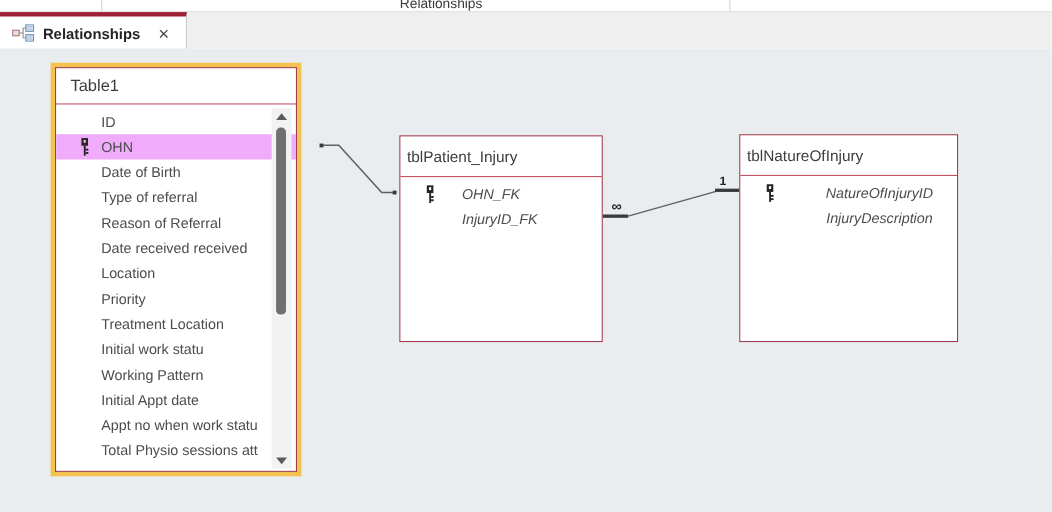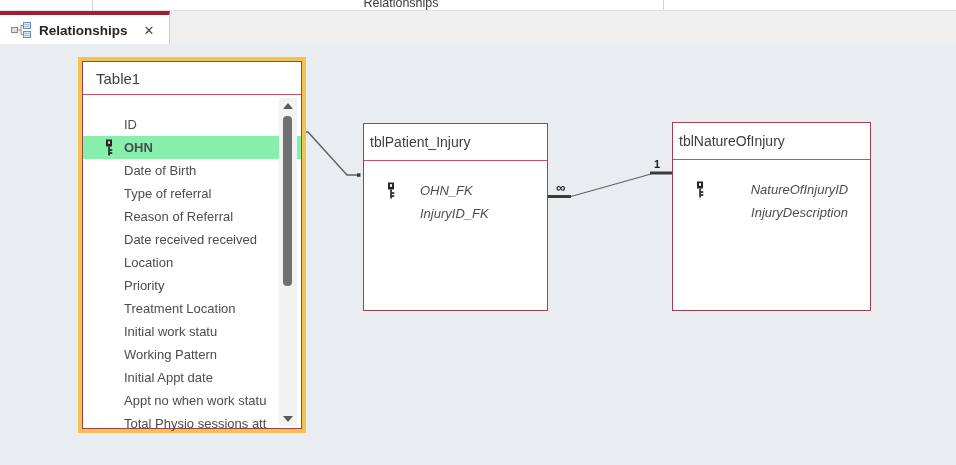--- a/index.html
+++ b/index.html
@@ -25,24 +25,24 @@
   .rel-overlay { position:absolute; left:0; top:0; width:956px; height:421px; pointer-events:none; }
 
   
   .twin { position:absolute; background:#ffffff; border:1px solid #a0414f; }
   .twin-title { display:flex; align-items:center; padding-left:13px; font-size:15px; color:#3d3d3d;
                 border-bottom:1px solid #c25262; white-space:nowrap; }
   .sel-outline { position:absolute; border:4px solid #f4c24e; }
   .sel-outline .twin { position:relative; left:0; top:0; width:100%; height:100%; }
 
   
-  .field-list { position:relative; overflow:hidden; padding-top:4px;margin-top:14px; }
+  .field-list { position:relative; overflow:hidden; padding-top:4px; }
   .frow { position:relative; height:23px; line-height:23px; padding-left:41px; font-size:13px;
           color:#4c4c4c; white-space:nowrap; }
-  .frow.hl { background:#86efac; width:228px;font-weight:bold; }
+  .frow.hl { background:#f0abfc; width:228px; }
   .key-ic { position:absolute; left:21px; top:3px; }
 
   .twin-small .twin-title { height:37px; font-size:14px; padding-left:6px; }
   .twin-small .frow { padding-left:56px;font-style:italic; }
   .twin-small .key-ic { left:22px; }
 
   
   .vscroll { position:absolute; right:4px; top:36px; width:18px; height:328px; background:#f2f2f2; }
   .vs-btn { position:absolute; left:0; width:18px; height:15px; display:flex; align-items:center; justify-content:center; }
   .vs-up { top:0; } .vs-down { bottom:0; }
@@ -85,21 +85,21 @@
     </g>
     <g>
       <line x1="571" y1="152.5" x2="651" y2="130" stroke="#5f5f5f" stroke-width="1.2"></line>
       <rect x="548" y="151" width="23" height="3" fill="#3a3a3a"></rect>
       <rect x="650" y="127.5" width="22" height="3" fill="#3a3a3a"></rect>
       <text x="556" y="148" font-size="13" font-weight="bold" fill="#222222">∞</text>
       <text x="654" y="124" font-size="11" font-weight="bold" fill="#222222">1</text>
     </g>
   </svg>
 
-  <div class="sel-outline" style="left:78px; top:13px; width:228px; height:376px;">
+  <div class="sel-outline" style="left:46px; top:13px; width:228px; height:376px;">
     <div class="twin">
       <div class="twin-title" style="height:33px;">
         <span>Table1</span>
       </div>
       <div class="field-list" style="height:332px;">
         <div class="frow"><span>ID</span></div>
         <div class="frow hl">
           <span class="key-ic">
             <svg width="10" height="17" viewBox="0 0 10 17">
               <rect x="2" y="0.5" width="6" height="7" fill="#262626"></rect>

